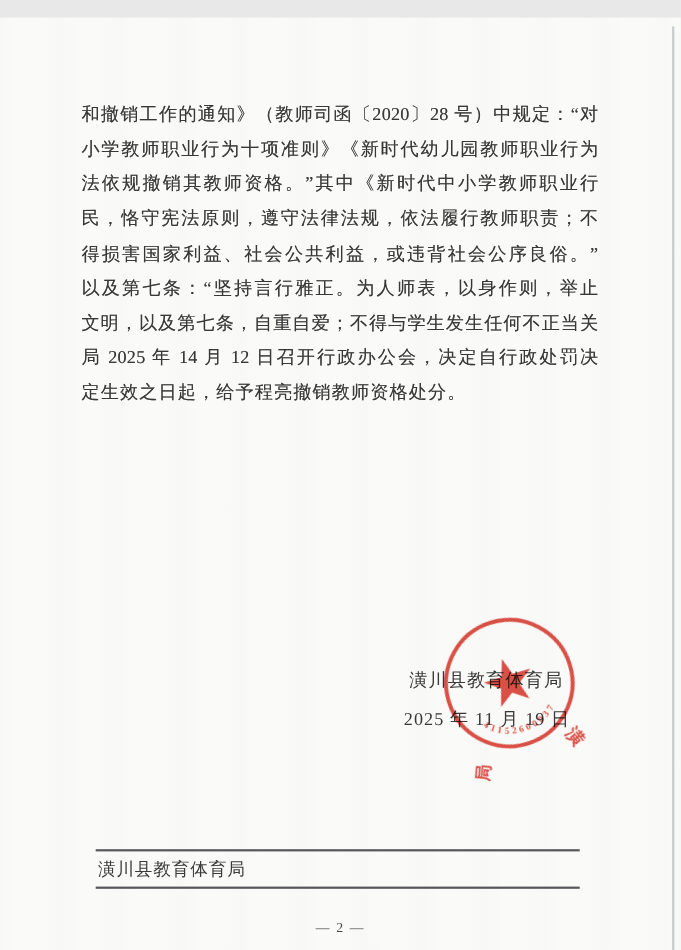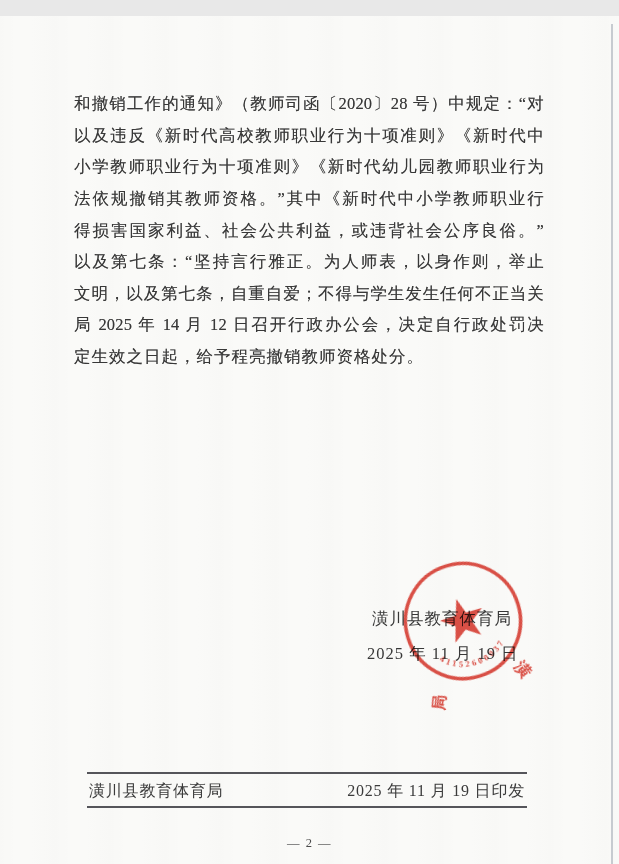--- a/index.html
+++ b/index.html
@@ -92,23 +92,23 @@
     text-align:center;font-size:12.5px;letter-spacing:1.5px;color:#4a4a4a;
   }
 </style>
 </head>
 <body>
 
 <div class="page">
 
   <div class="doc-body">
     <div class="body-line">和撤销工作的通知》（教师司函〔2020〕28 号）中规定：“对</div>
-    <div class="body-line">以及违反《新时代高校教师职业行为十项准则》《新时代中</div>
     <div class="body-line">小学教师职业行为十项准则》《新时代幼儿园教师职业行为</div>
     <div class="body-line">法依规撤销其教师资格。”其中《新时代中小学教师职业行</div>
+    <div class="body-line">民，恪守宪法原则，遵守法律法规，依法履行教师职责；不</div>
     <div class="body-line">得损害国家利益、社会公共利益，或违背社会公序良俗。”</div>
     <div class="body-line">以及第七条：“坚持言行雅正。为人师表，以身作则，举止</div>
     <div class="body-line">文明，以及第七条，自重自爱；不得与学生发生任何不正当关</div>
     <div class="body-line">局 2025 年 14 月 12 日召开行政办公会，决定自行政处罚决</div>
     <div class="body-line last">定生效之日起，给予程亮撤销教师资格处分。</div>
   </div>
 
   <div class="sig-org">潢川县教育体育局</div>
   <div class="sig-date">2025 年 11 月 19 日</div>
 
@@ -123,21 +123,20 @@
       <textPath href="#ringPath" startOffset="50%">潢川县教育体育局</textPath>
     </text>
     <text class="serial" text-anchor="middle">
       <textPath href="#serialPath" startOffset="50%">41152600037</textPath>
     </text>
   </svg>
 
   <div class="footer-rule top"></div>
   <div class="footer-row">
     <span>潢川县教育体育局</span>
-    <span>2025 年 11 月 19 日印发</span>
   </div>
   <div class="footer-rule bottom"></div>
 
   <div class="page-number">— 2 —</div>
 
   <div class="edge-right"></div>
   <div class="edge-bottom"></div>
 </div>
 
 </body></html>

